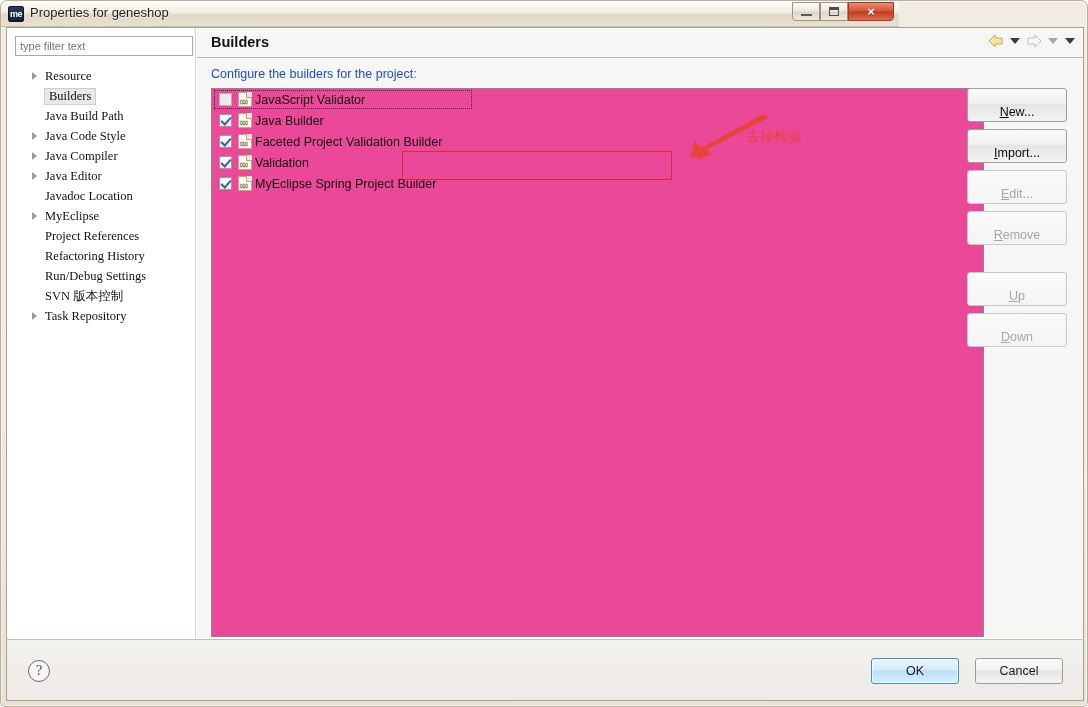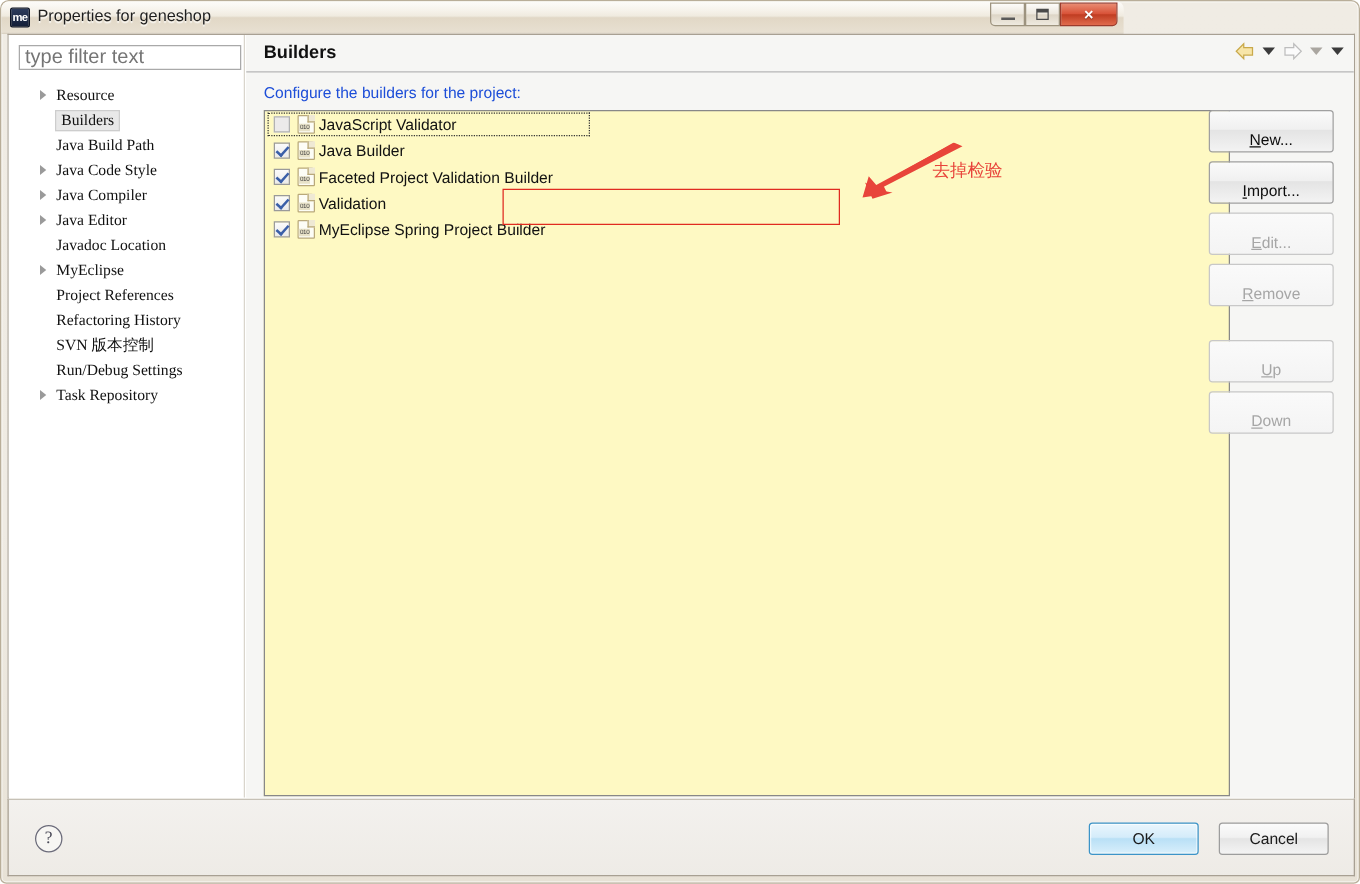--- a/index.html
+++ b/index.html
@@ -97,21 +97,21 @@
     position: absolute; left: 0; top: 0;
     width: 189px; height: 610px;
     background: #ffffff;
     border-right: 1px solid #d9d5cc;
   }
   #filterbox {
     position: absolute; left: 8px; top: 8px;
     width: 178px; height: 20px;
     border: 1px solid #a9a9a9;
     background: #fff;
-    font-size: 16px;
+    font-size: 11px;
     color: #8e8e8e;
     padding: 2px 4px;
     outline: none;
     font-family: "Liberation Sans", sans-serif;
   }
   #tree {
     position: absolute; left: 0; top: 36px;
     width: 189px; bottom: 0;
     padding-top: 2px;
   }
@@ -176,21 +176,21 @@
   }
   #configure-label {
     position: absolute; left: 14px; top: 8px;
     font-size: 12.5px; color: #1d4ed8;
   }
 
   
   #listbox {
     position: absolute; left: 14px; top: 29px;
     width: 773px; height: 549px;
-    background: #fef9c3;
+    background: #ec4899;
     border: 1px solid #888;
     overflow: hidden;
   }
   .list-row {
     height: 21px;
     display: flex; align-items: center;
     padding-left: 7px;
     font-size: 12.5px;
     color: #111;
     position: relative;
@@ -394,24 +394,24 @@
             <span class="arrow"></span>
             <span class="lbl">MyEclipse</span>
           </div>
           <div class="tree-item">
             <span class="lbl">Project References</span>
           </div>
           <div class="tree-item">
             <span class="lbl">Refactoring History</span>
           </div>
           <div class="tree-item">
+            <span class="lbl">Run/Debug Settings</span>
+          </div>
+          <div class="tree-item">
             <span class="lbl">SVN 版本控制</span>
-          </div>
-          <div class="tree-item">
-            <span class="lbl">Run/Debug Settings</span>
           </div>
           <div class="tree-item">
             <span class="arrow"></span>
             <span class="lbl">Task Repository</span>
           </div>
         </div>
     </div>
 
     <div id="rightpane">
 

